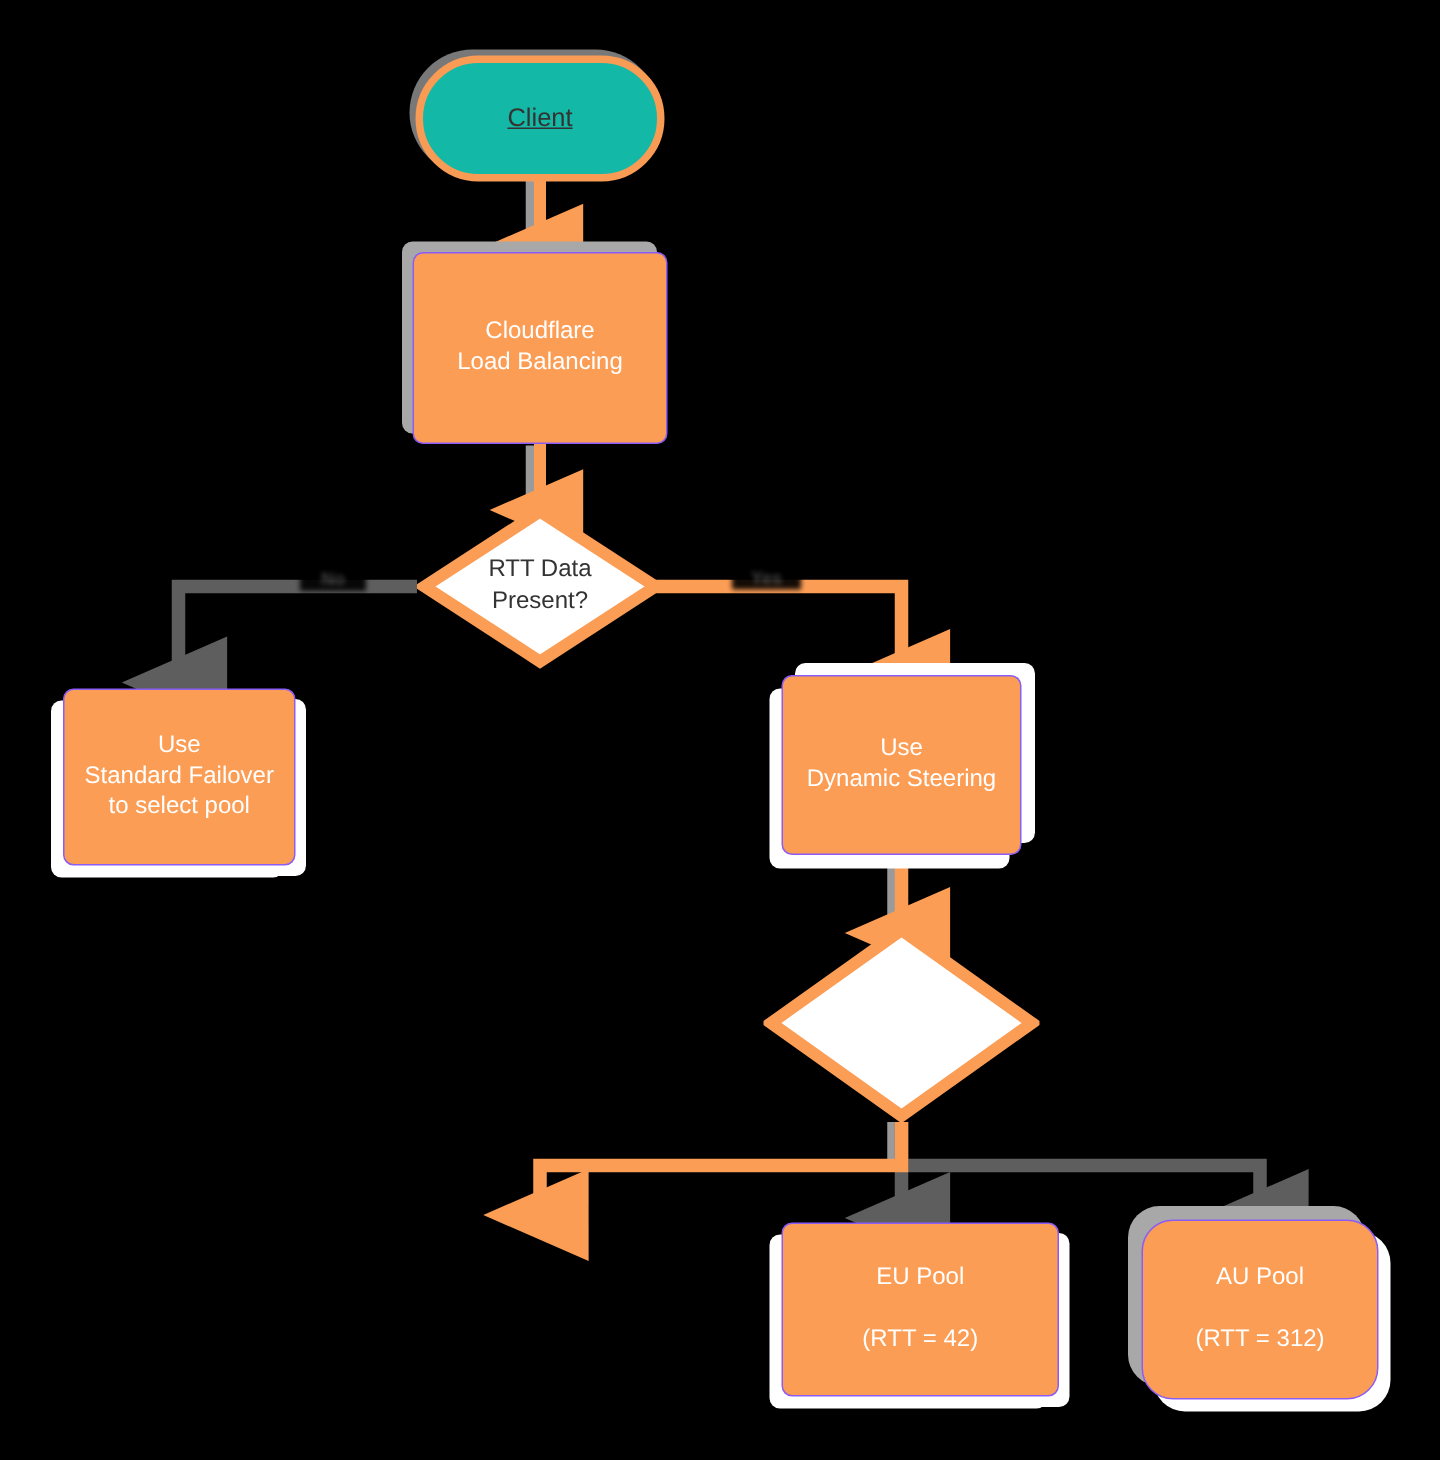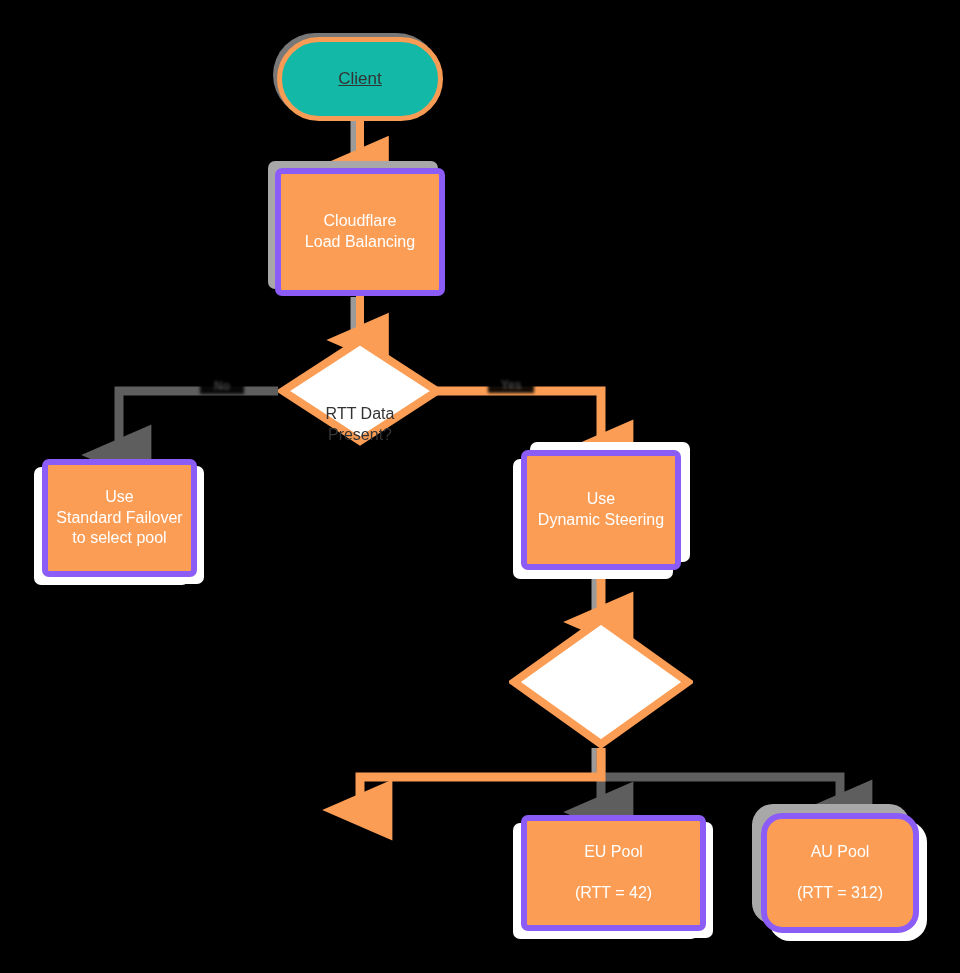--- a/index.html
+++ b/index.html
@@ -42,21 +42,21 @@
     border: 5px solid #f89b54;
     border-radius: 48px;
     color: #333333;
     font-size: 17px;
     box-shadow: -4px -4px 0 0 rgba(160,160,160,0.75);
     text-decoration: underline;
   }
   
   .node-proc {
     background: #fb9d55;
-    border: 6px solid #8b5cf6;
+    border: 1px solid #8b5cf6;
     border-radius: 7px;
     color: #ffffff;
     font-size: 16px;
   }
   .shadow-gray {
     box-shadow: -7px -7px 0 0 #a8a8a8;
   }
   .shadow-white {
     box-shadow: -8px 8px 0 0 #ffffff, 7px 7px 0 0 #ffffff;
   }
@@ -147,21 +147,21 @@
 
   <div class="node node-client" style="left:277px; top:37px; width:166px; height:84px;">
     <span>Client</span>
   </div>
 
   <div class="node node-proc shadow-gray" style="left:275px; top:168px; width:170px; height:128px;">
     <span>Cloudflare
 Load Balancing</span>
   </div>
 
-  <div class="node-diamond" style="left:278px; top:336px; width:164px; height:110px;align-items:flex-end;">
+  <div class="node-diamond" style="left:278px; top:336px; width:164px; height:110px;">
     <svg class="diamond-shape" viewBox="0 0 164 110" preserveAspectRatio="none">
       <polygon points="82,5 159,55 82,105 5,55" fill="#ffffff" stroke="#fb9d55" stroke-width="8"></polygon>
     </svg>
     <span class="diamond-label">RTT Data
 Present?</span>
   </div>
 
   <div class="node node-proc shadow-white" style="left:42px; top:459px; width:155px; height:118px;">
     <span>Use
 Standard Failover

